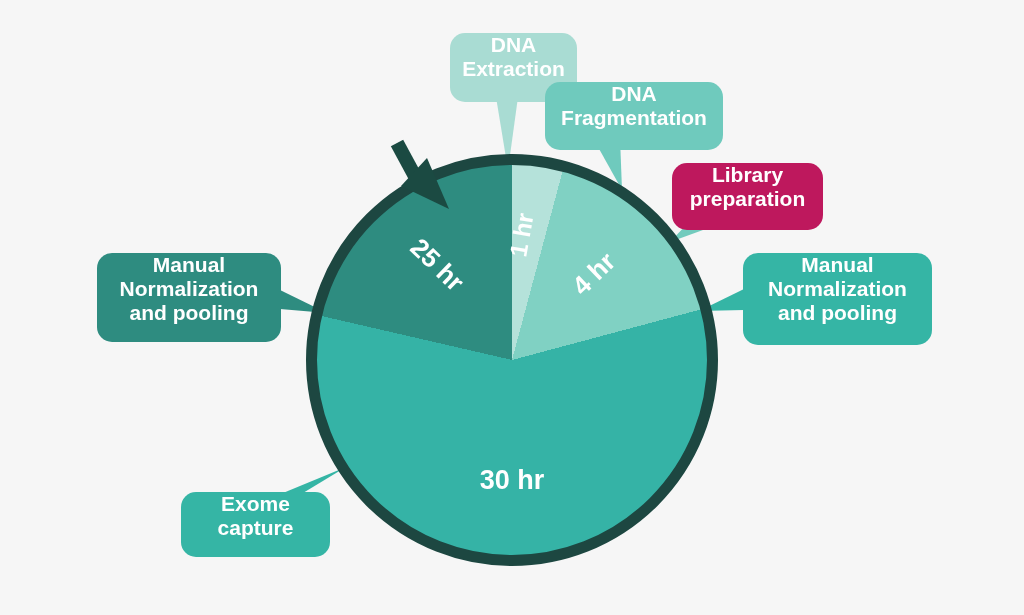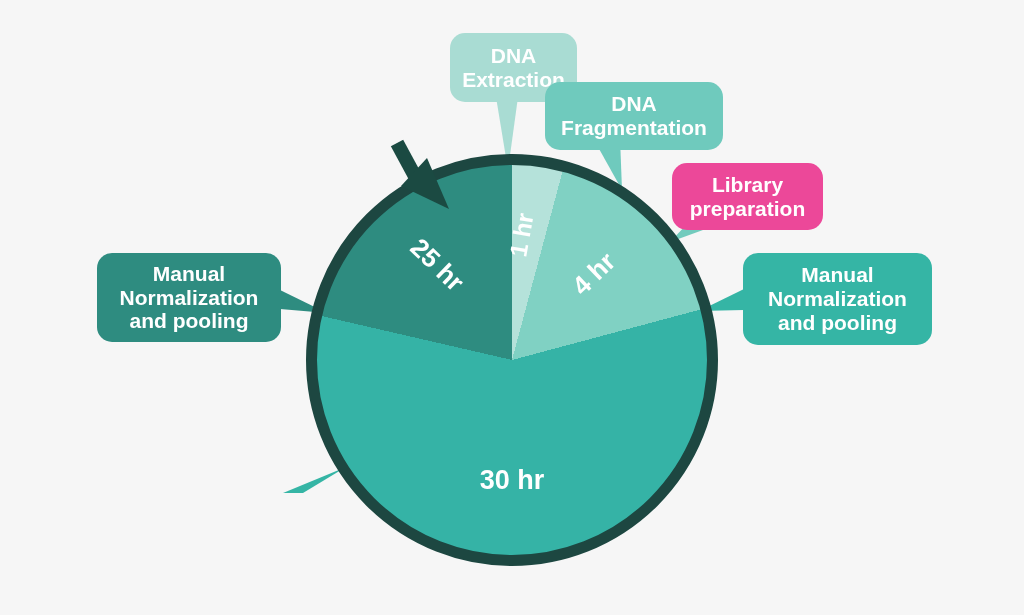--- a/index.html
+++ b/index.html
@@ -10,32 +10,32 @@
   svg.layer{position:absolute;left:0;top:0;width:1024px;height:615px;}
   .tails{z-index:1;}
   .pie{
     position:absolute;z-index:2;left:306px;top:154px;width:412px;height:412px;
     border-radius:50%;border:11px solid #1d4741;box-sizing:border-box;
     background:conic-gradient(#b5e2da 0deg 15deg,#80d1c3 15deg 75deg,#35b3a6 75deg 283deg,#2e8c80 283deg 360deg);
   }
   .arrowlayer{z-index:3;}
   .callout{
     position:absolute;z-index:4;border-radius:15px;color:#ffffff;font-weight:bold;
-    display:flex;flex-direction:column;justify-content:center;align-items:center;
+    display:flex;flex-direction:column;align-items:center;
     text-align:center;font-size:21px;line-height:1.14;box-sizing:border-box;
   }
   .callout span{display:block;}
   .slice-label{
     position:absolute;z-index:5;color:#ffffff;font-weight:bold;font-size:26px;
     white-space:nowrap;transform-origin:center center;
   }
   .c-total{left:290px;top:85px;width:148px;height:67px;background:#1b4a42;}
   .c-extract{left:450px;top:33px;width:127px;height:69px;background:#a9dcd3;}
   .c-frag{left:545px;top:82px;width:178px;height:68px;background:#6fcabd;}
-  .c-library{left:672px;top:163px;width:151px;height:67px;background:#ec4899;}
+  .c-library{left:672px;top:163px;width:151px;height:67px;background:#be185d;}
   .c-mnr{left:743px;top:253px;width:189px;height:92px;background:#35b5a5;}
   .c-mnl{left:97px;top:253px;width:184px;height:89px;background:#2e8c80;}
   .c-exome{left:181px;top:492px;width:149px;height:65px;background:#35b5a5;}
   .lbl-1hr{left:522px;top:235px;transform:translate(-50%,-50%) rotate(-80deg);font-size:24px;}
   .lbl-4hr{left:594px;top:274px;transform:translate(-50%,-50%) rotate(-44deg);}
   .lbl-25hr{left:437px;top:265px;transform:translate(-50%,-50%) rotate(44deg);}
   .lbl-20hr{left:512px;top:480px;transform:translate(-50%,-50%);font-size:27px;}
 </style>
 </head>
 <body>
@@ -79,19 +79,23 @@
     <span>Normalization</span>
     <span>and pooling</span>
   </div>
 
   <div class="callout c-mnl">
     <span>Manual</span>
     <span>Normalization</span>
     <span>and pooling</span>
   </div>
 
+  <div class="callout c-exome">
+    <span>Exome</span>
+    <span>capture</span>
+  </div>
 
   <div class="slice-label lbl-1hr">1 hr</div>
   <div class="slice-label lbl-4hr">4 hr</div>
   <div class="slice-label lbl-25hr">25 hr</div>
   <div class="slice-label lbl-20hr">30 hr</div>
 
 </div>
 
 </body></html>

